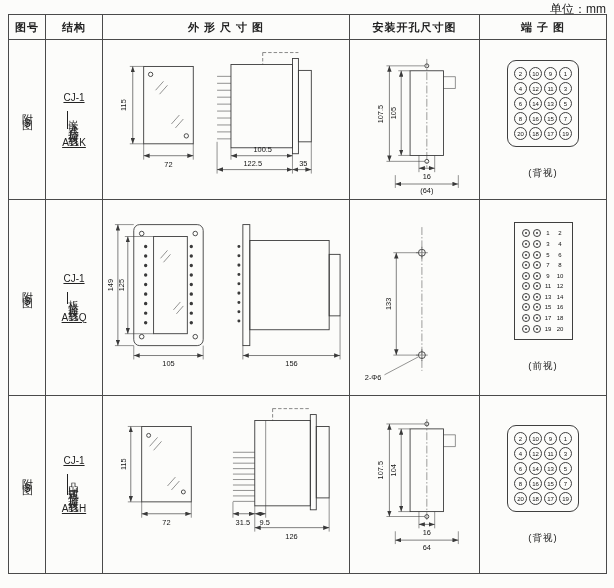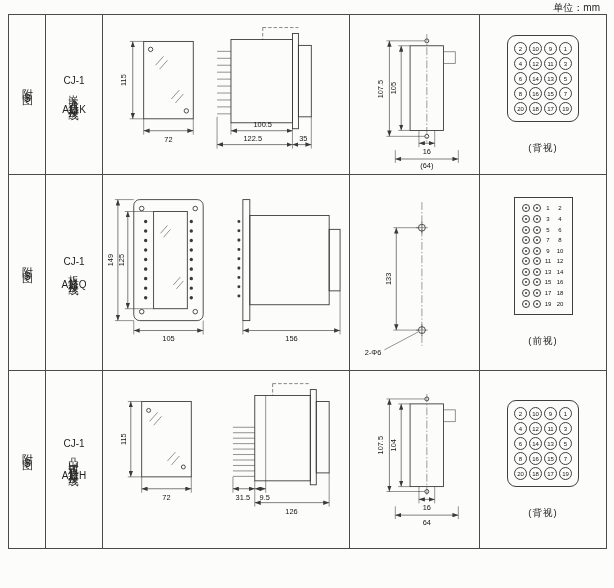--- a/index.html
+++ b/index.html
@@ -1,24 +1,24 @@
 <!DOCTYPE html>
 <html><head>
 <meta charset="utf-8">
 <style>
   html,body{margin:0;padding:0;background:#f4f4f0;}
   body{width:614px;height:588px;font-family:"Liberation Sans","DejaVu Sans",sans-serif;color:#222;}
   .page{position:relative;width:614px;height:588px;background:#fcfcfa;overflow:hidden;}
-  .unit-label{position:absolute;top:1px;right:14px;font-size:10px;color:#222;}
+  .unit-label{position:absolute;top:1px;right:8px;font-size:12px;color:#222;}
   table.spec{position:absolute;left:8px;top:14px;width:598px;border-collapse:collapse;table-layout:fixed;background:#fcfcfa;}
   .spec th,.spec td{border:1px solid #4a4a4a;padding:0;text-align:center;vertical-align:middle;}
   .spec th{font-size:11px;font-weight:bold;height:24px;letter-spacing:1px;}
   .vtext{writing-mode:vertical-lr;text-orientation:upright;margin:0 auto;}
   .fig-cell .vtext{font-size:11px;letter-spacing:6px;}
-  .struct-inner{display:flex;flex-direction:column;align-items:center;padding:6px 0;}
+  .struct-inner{display:flex;flex-direction:column;align-items:center;gap:8px;padding:6px 0;text-decoration:underline;}
   .struct-model,.struct-code{font-size:10px;}
   .struct-type{font-size:10.5px;letter-spacing:3px;}
   .draw-cell svg{display:block;margin:0 auto;}
   svg .ln{stroke:#3a3a3a;fill:none;stroke-width:.9;}
   svg .thin{stroke:#3a3a3a;fill:none;stroke-width:.55;}
   svg .dim{stroke:#3a3a3a;fill:none;stroke-width:.65;}
   svg .dash{stroke:#3a3a3a;fill:none;stroke-width:.6;stroke-dasharray:3.5 2;}
   svg .cl{stroke:#3a3a3a;fill:none;stroke-width:.5;stroke-dasharray:8 2 1.5 2;}
   svg .dots{stroke:#3a3a3a;fill:none;stroke-linecap:round;}
   svg text{font-size:7.5px;fill:#141414;font-family:"Liberation Sans","DejaVu Sans",sans-serif;}
@@ -42,20 +42,27 @@
 
   <table class="spec">
     <colgroup>
       <col style="width:37px">
         <col style="width:57px">
         <col style="width:247px">
         <col style="width:130px">
         <col style="width:127px">
     </colgroup>
     <tbody>
+        <tr>
+      <th>图号</th>
+      <th>结构</th>
+      <th>外 形 尺 寸 图</th>
+      <th>安装开孔尺寸图</th>
+      <th>端 子 图</th>
+    </tr>
 
     <tr style="height:160px">
       <td class="fig-cell">
         <div class="vtext">附图3</div>
       </td>
       <td>
         <div class="struct-inner">
           <div class="struct-model">CJ-1</div>
           <div class="vtext struct-type">嵌入式后接线</div>
           <div class="struct-code">A11K</div>

